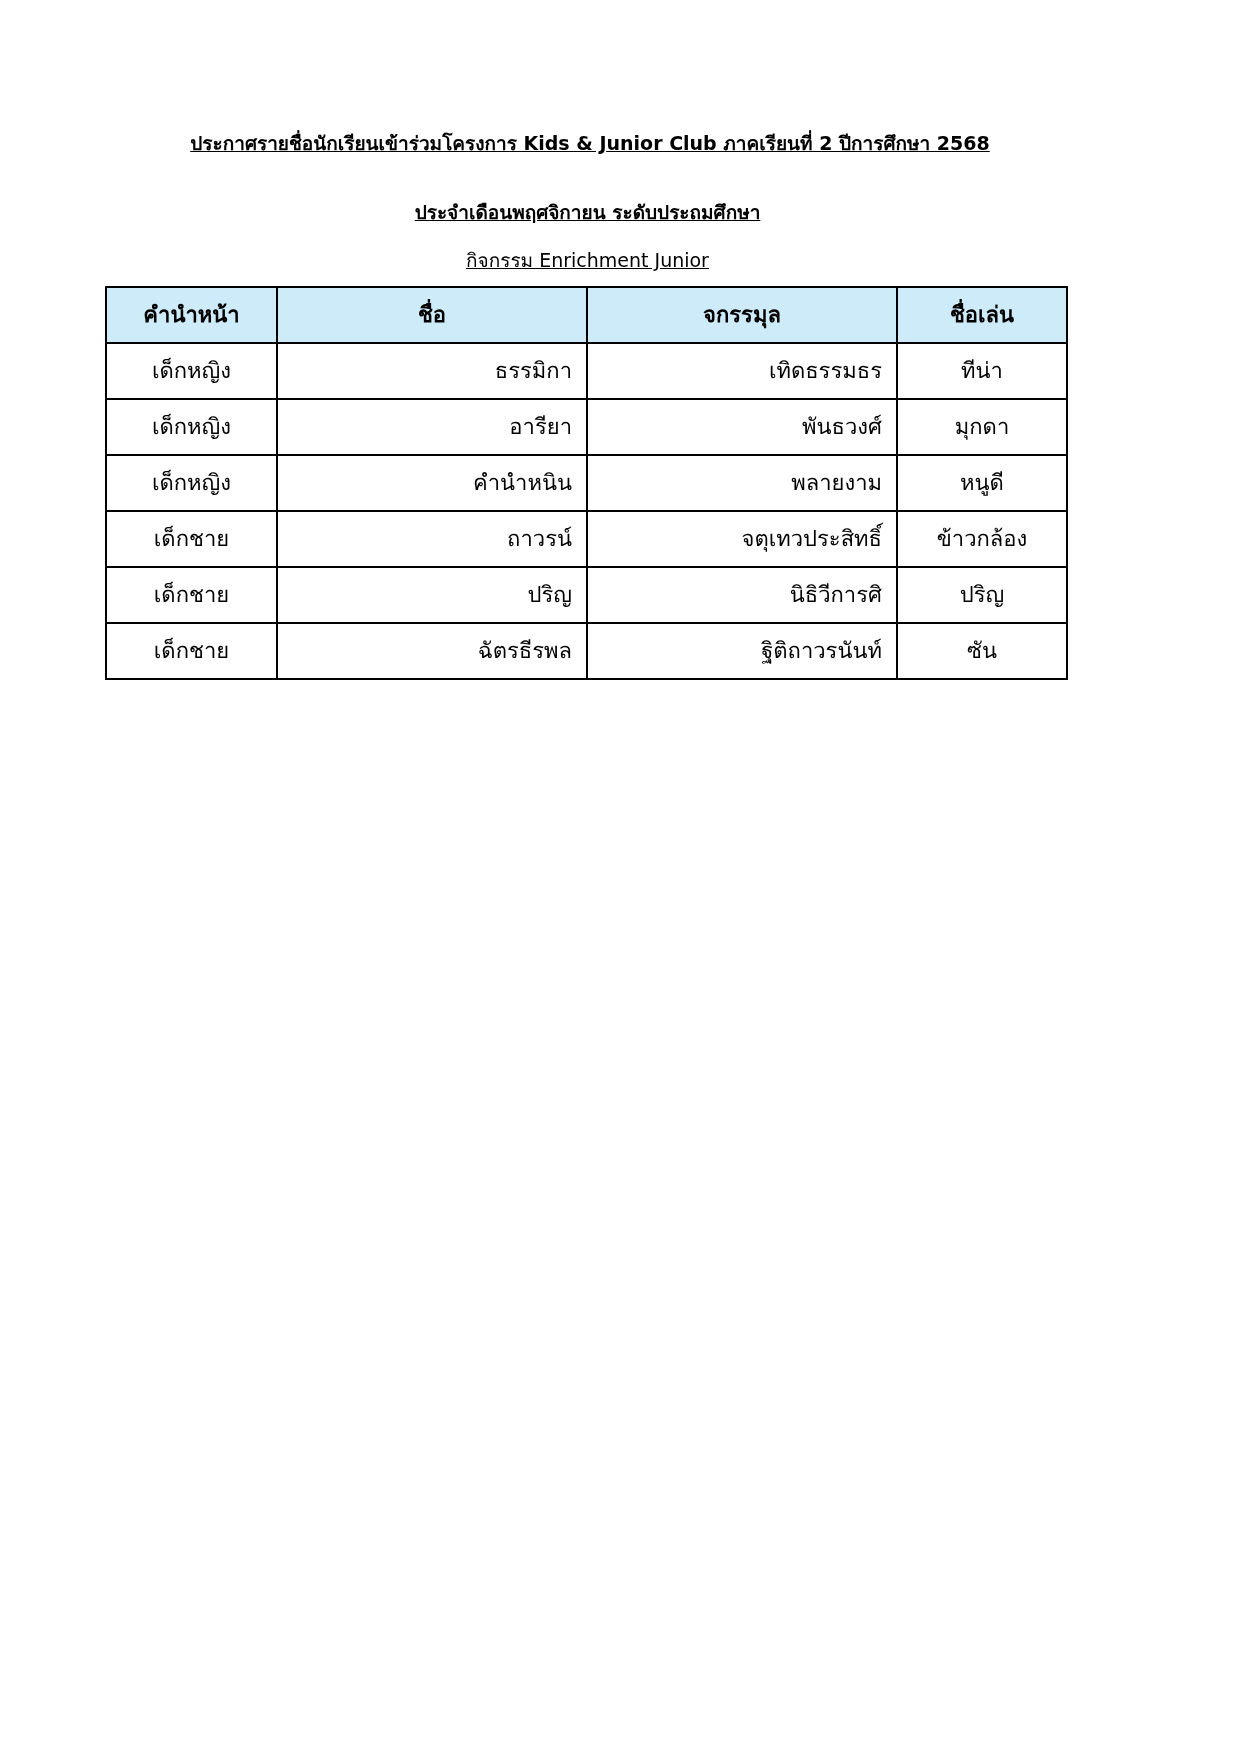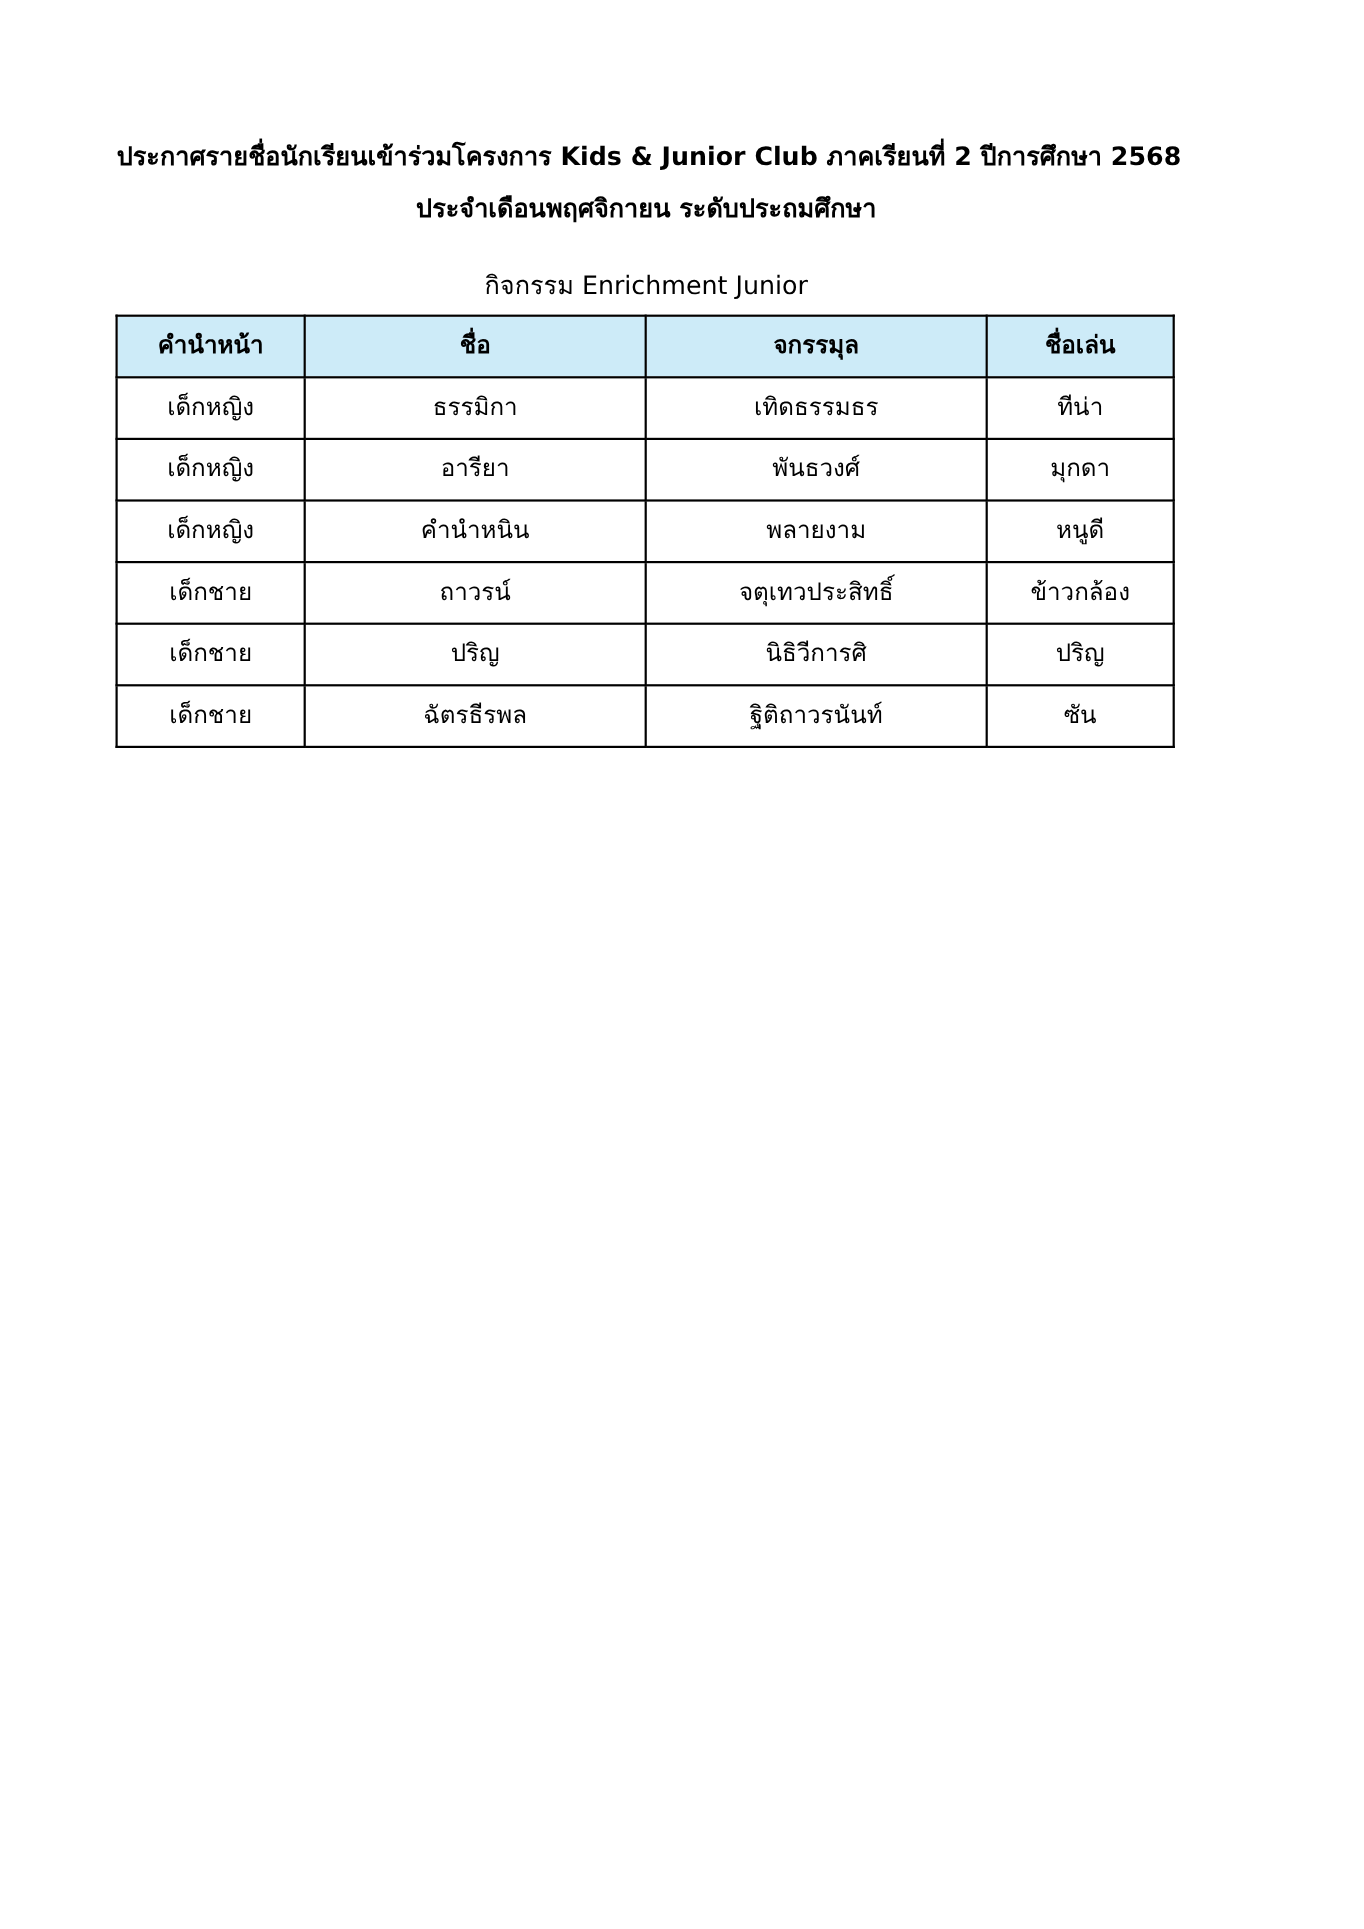--- a/index.html
+++ b/index.html
@@ -13,26 +13,27 @@
       position: relative;
       font-family: "DejaVu Sans", "Liberation Sans", sans-serif;
       color: #000000;
     }
     .title {
       position: absolute;
       left: 0;
       width: 1175px;
       text-align: center;
       font-weight: bold;
-      font-size: 23px;
+      font-size: 19px;
       line-height: 30px;
       white-space: nowrap;
+      text-decoration: underline;
     }
     #title-line-1 { top: 128px; left: 0; width: 1180px; }
-    #title-line-2 { top: 175px; }
+    #title-line-2 { top: 197px; }
     #title-line-3 { top: 245px; font-weight: normal; }
     table.roster {
       position: absolute;
       left: 105px;
       top: 286px;
       border-collapse: collapse;
       table-layout: fixed;
       width: 961px;
     }
     table.roster th, table.roster td {
@@ -43,21 +44,21 @@
       line-height: 26px;
       overflow: hidden;
       white-space: nowrap;
     }
     table.roster th {
       background: #cdebf8;
       font-weight: bold;
       text-align: center;
     }
     td.center { text-align: center; margin-left: 13px; }
-    td.left { text-align: center; padding-left: 3px; }
+    td.left { text-align: right; padding-left: 3px; }
     col.c1 { width: 171px; }
     col.c2 { width: 310px; }
     col.c3 { width: 310px; }
     col.c4 { width: 170px; }
   </style>
 </head>
 <body>
 
 <div id="title-line-1" class="title">ประกาศรายชื่อนักเรียนเข้าร่วมโครงการ Kids &amp; Junior Club ภาคเรียนที่ 2 ปีการศึกษา 2568</div>
 <div id="title-line-2" class="title">ประจำเดือนพฤศจิกายน ระดับประถมศึกษา</div>

